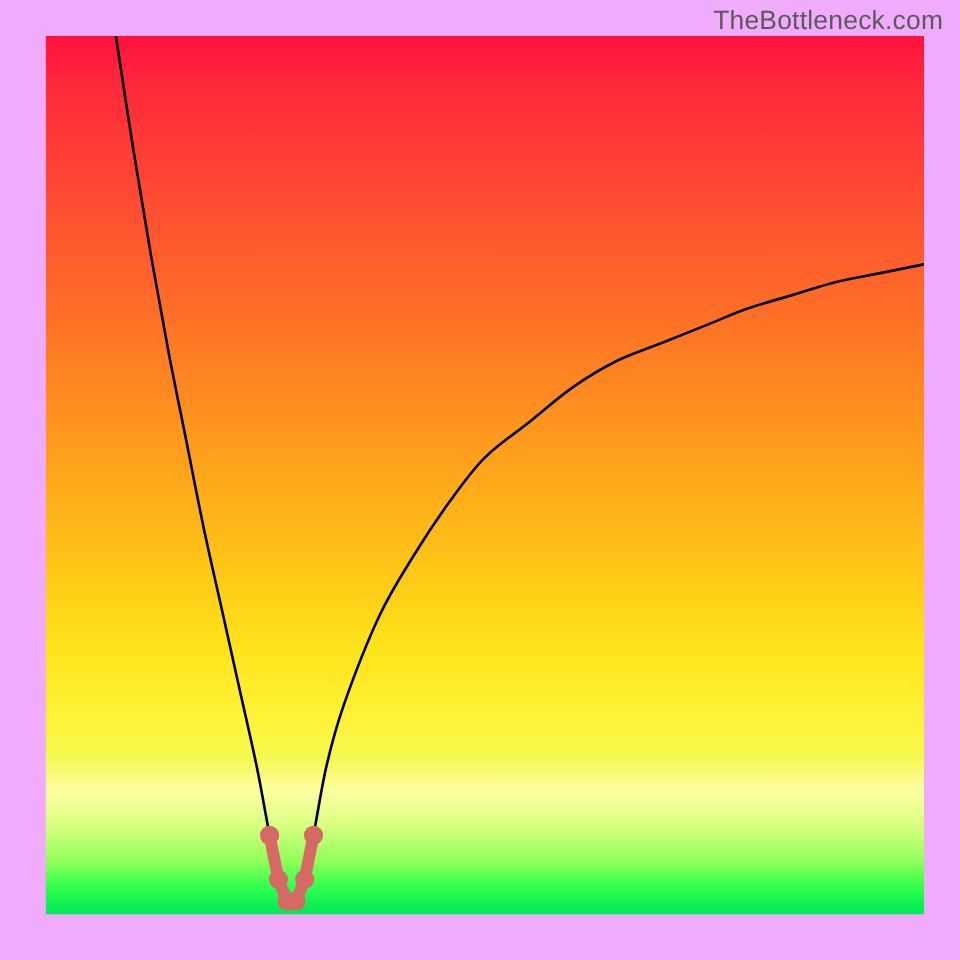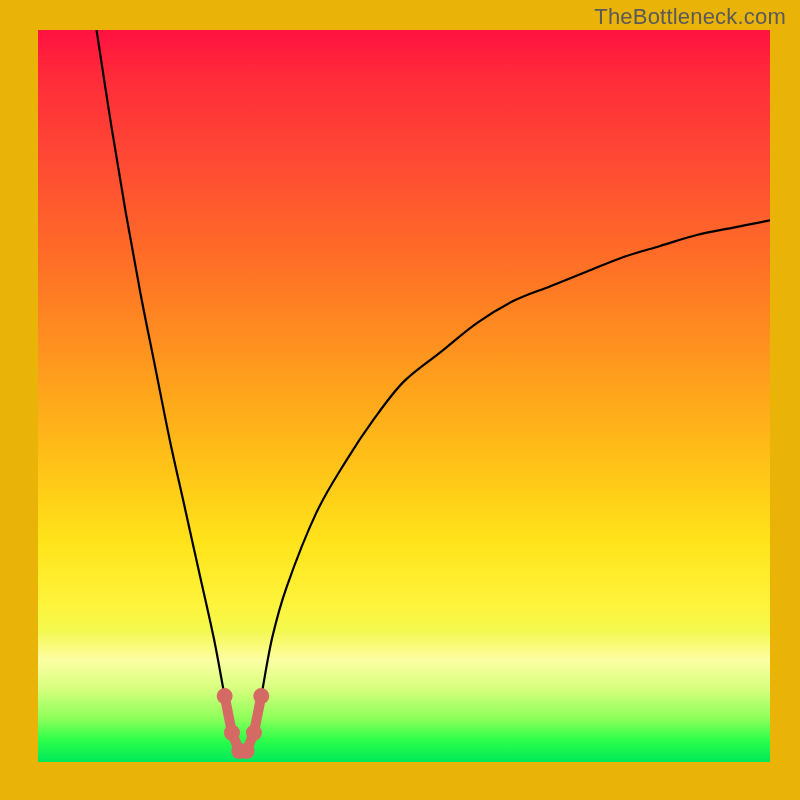--- a/index.html
+++ b/index.html
@@ -8,21 +8,21 @@
     width: 800px;
     height: 800px;
     background: #000000;
     overflow: hidden;
     font-family: Arial, Helvetica, sans-serif;
   }
   .stage {
     position: relative;
     width: 800px;
     height: 800px;
-    background: #eab308;
+    background: #f0abfc;
   }
   .watermark {
     position: absolute;
     top: 4px;
     right: 14px;
     color: #5a5a5a;
     font-size: 22px;
     font-weight: 500;
     letter-spacing: 0.2px;
     z-index: 10;

